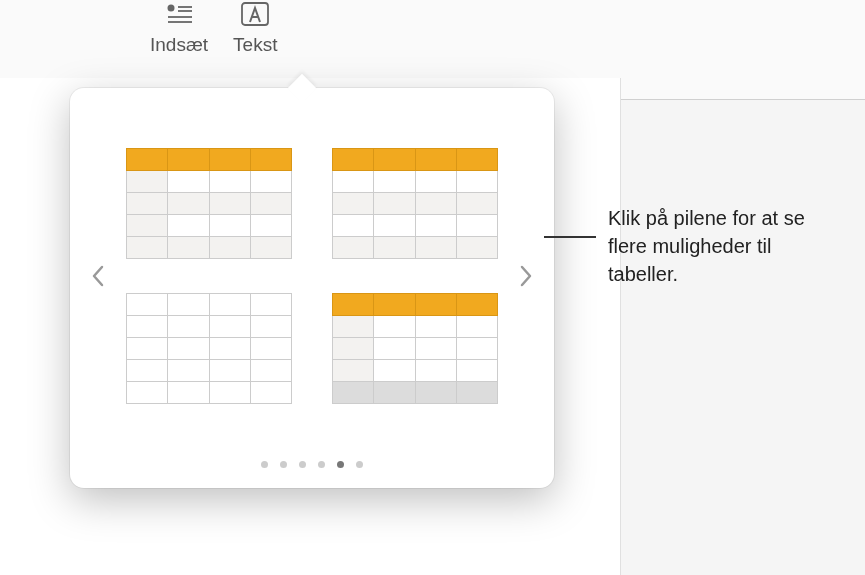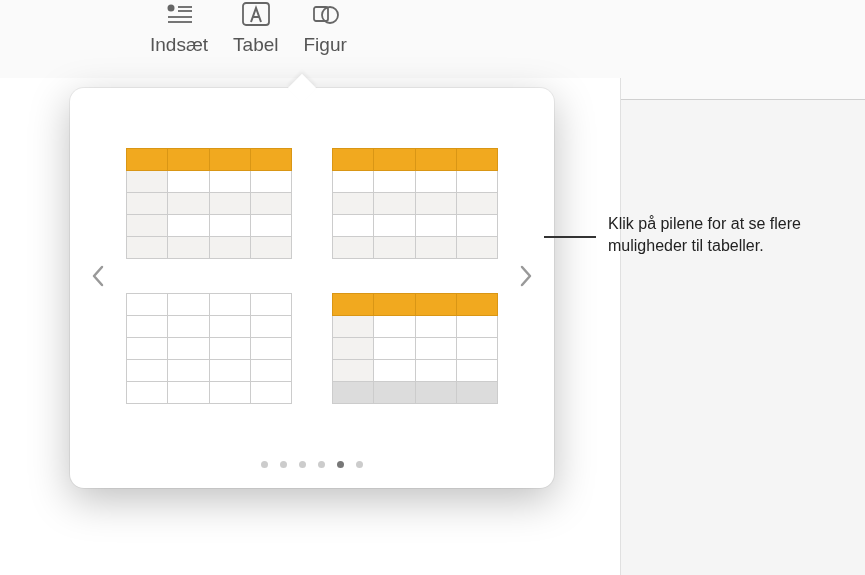--- a/index.html
+++ b/index.html
@@ -123,24 +123,24 @@
     .callout-line {
       position: absolute;
       top: 236px;
       left: 544px;
       width: 52px;
       height: 2px;
       background: #333;
     }
     .callout-text {
       position: absolute;
-      top: 213px;
+      top: 204px;
       left: 608px;
       width: 220px;
-      font-size: 16px;
+      font-size: 20px;
       line-height: 1.4;
       color: #222;
     }
     .content-area {
       position: absolute;
       top: 78px;
       left: 0;
       right: 244px;
       bottom: 0;
       background: #fff;
@@ -165,30 +165,21 @@
     </span>
     <span>Indsæt</span>
   </div>
   <div class="toolbar-item">
     <span class="toolbar-icon">
       <svg width="30" height="26" viewBox="0 0 30 26" fill="none" stroke="#666" stroke-width="1.8">
         <rect x="2" y="2" width="26" height="22" rx="3"></rect>
         <path d="M10 21 L15 7 L20 21 M12 16 L18 16" stroke-width="2"></path>
       </svg>
     </span>
-    <span>Tabel</span>
-  </div>
-  <div class="toolbar-item">
-    <span class="toolbar-icon">
-      <svg width="28" height="26" viewBox="0 0 28 26" fill="none" stroke="#666" stroke-width="1.8">
-        <rect x="3" y="6" width="14" height="14" rx="2"></rect>
-        <circle cx="19" cy="14" r="8"></circle>
-      </svg>
-    </span>
-    <span>Figur</span>
+    <span>Tekst</span>
   </div>
 </div>
 
 <div class="popover">
   <div class="popover-arrow"></div>
   <div class="popover-body">
     <div class="nav-arrow">
       <svg width="14" height="24" viewBox="0 0 14 24" fill="none" stroke="#999" stroke-width="2.5" stroke-linecap="round" stroke-linejoin="round">
         <polyline points="11,3 3,12 11,21"></polyline>
       </svg>

